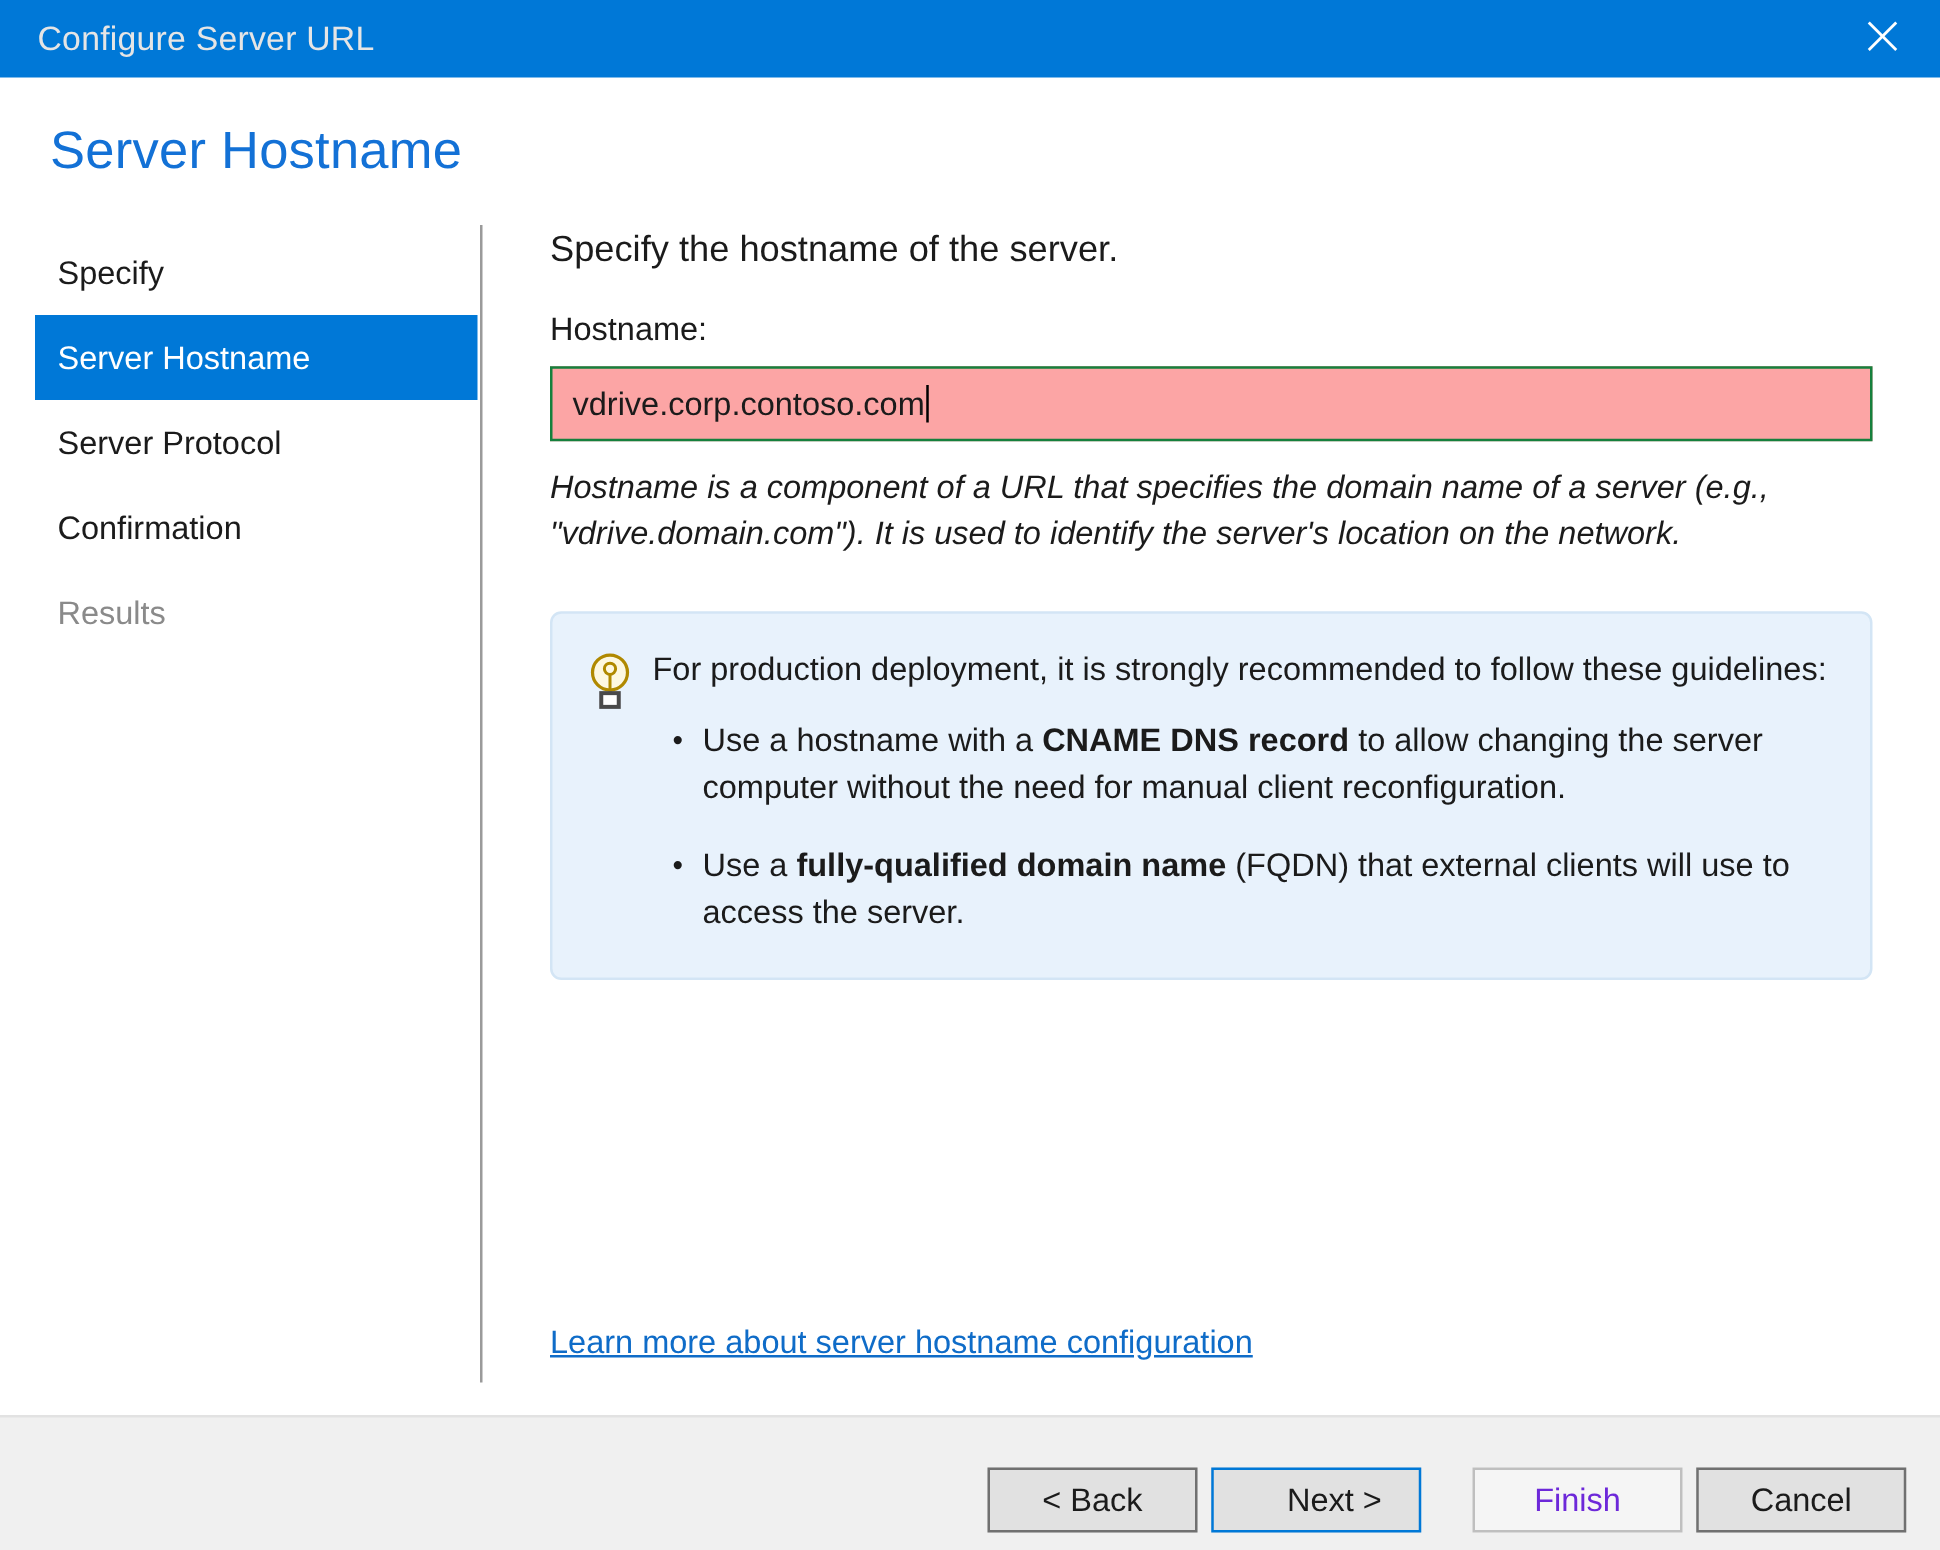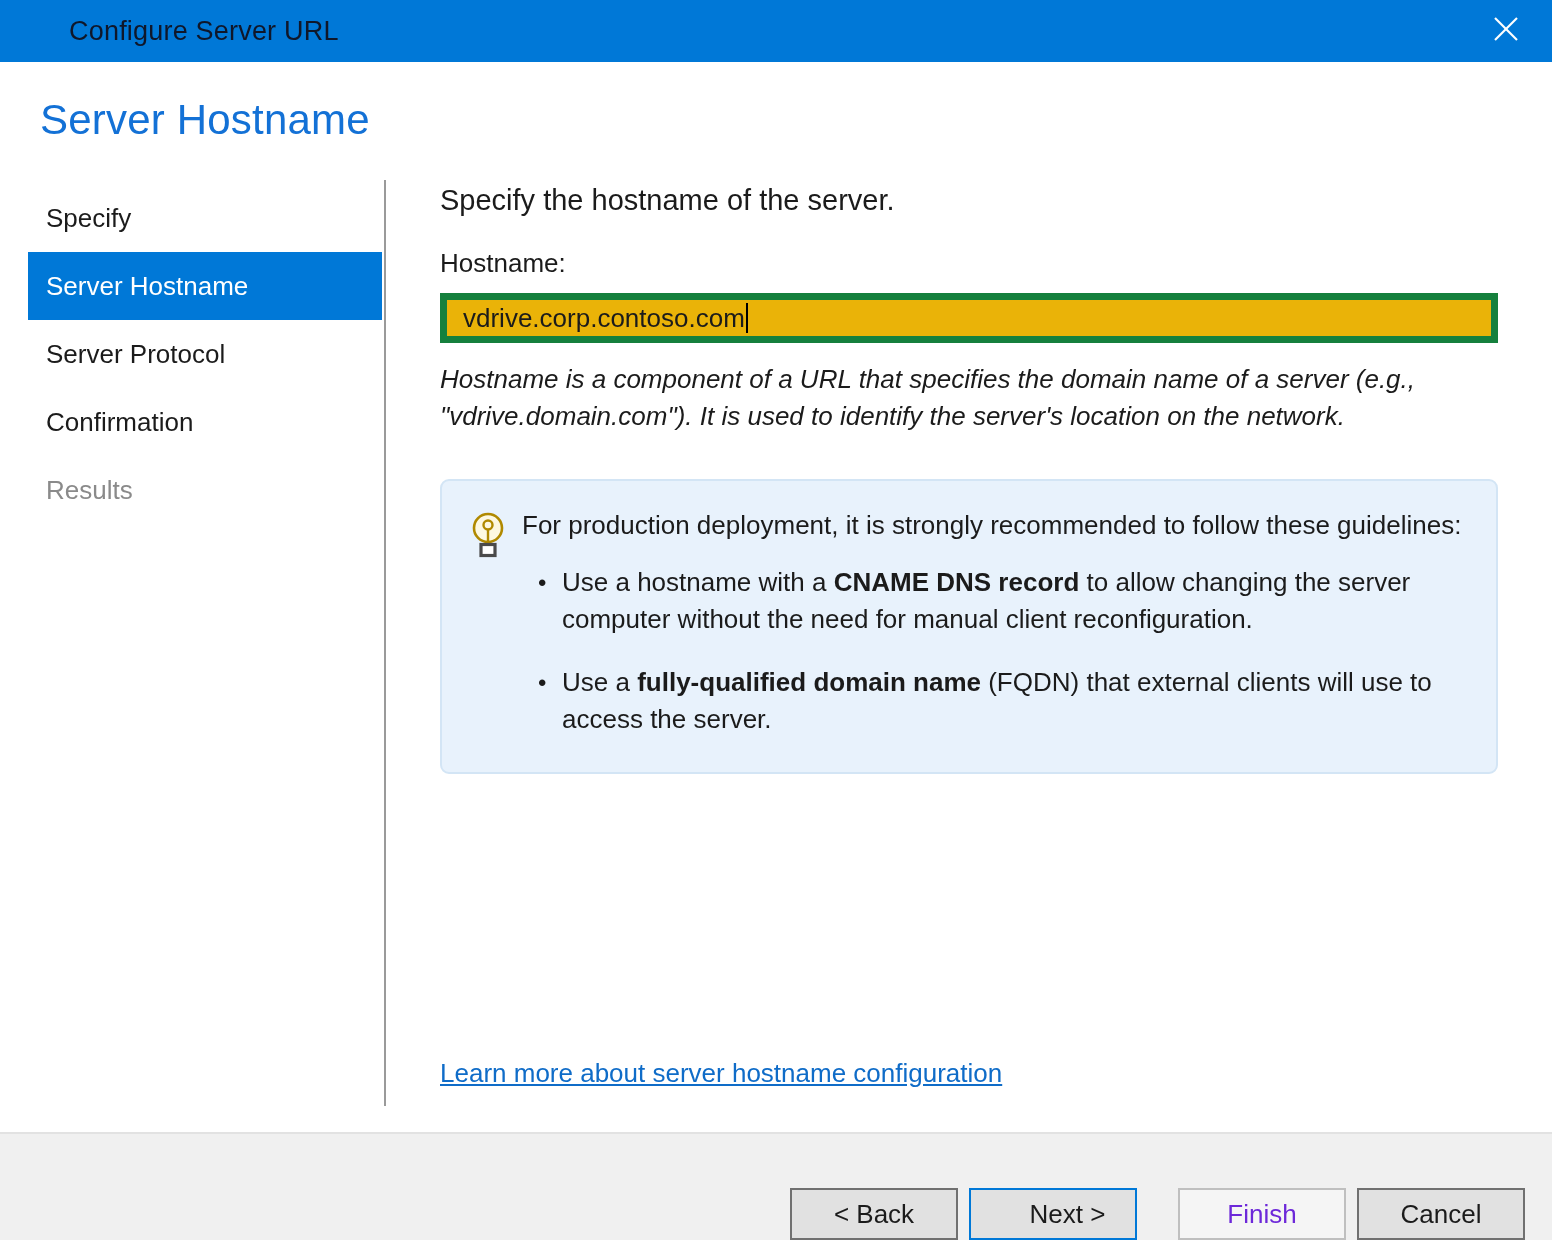--- a/index.html
+++ b/index.html
@@ -4,62 +4,62 @@
 <style>
   * { margin:0; padding:0; box-sizing:border-box; }
   html,body { width:1552px; height:1240px; overflow:hidden; background:#ffffff;
               font-family:"Liberation Sans", sans-serif; color:#1b1b1b; }
   .window { position:relative; width:1552px; height:1240px; background:#ffffff; }
 
   
   .titlebar { position:absolute; left:0; top:0; width:100%; height:62px;
               background:#0078d7; display:flex; align-items:center;
               padding:0 24px 0 30px; }
-  .titlebar-text { color:#0f172a; font-size:27px; font-weight:400; letter-spacing:.2px; flex:1;margin-left:39px; }
+  .titlebar-text { color:#e5e5e5; font-size:27px; font-weight:400; letter-spacing:.2px; flex:1; }
   .close-btn { width:44px; height:44px; display:flex; align-items:center; justify-content:center;
                cursor:default; }
 
   
   .page-heading { position:absolute; left:40px; top:96px; font-size:42px; font-weight:300;
                   color:#1371d6; letter-spacing:.2px; }
 
   
   .sidebar { position:absolute; left:28px; top:184px; width:354px; }
   .side-item { height:68px; line-height:68px; padding-left:18px; font-size:26px; color:#1b1b1b;
                white-space:nowrap; }
   .side-item.selected { background:#0078d7; color:#ffffff; }
   .side-item.disabled { color:#8a8a8a; }
   .v-divider { position:absolute; left:384px; top:180px; width:2px; height:926px; background:#9a9a9a; }
 
   
   .main { position:absolute; left:440px; top:184px; width:1058px; }
   .intro { font-size:29px; line-height:32px; }
   .field-label { font-size:26px; font-weight:400; margin-top:32px; }
-  .textbox { margin-top:14px; height:50px; border:7px solid #15803d; background:#eab308;
+  .textbox { margin-top:14px; height:60px; border:2px solid #15803d; background:#fca5a5;
              display:flex; align-items:center; padding:0 16px; font-size:26px; }
   .caret { display:inline-block; width:2px; height:30px; background:#000000; margin-left:1px; }
   .description { margin-top:18px; font-size:26px; line-height:37px;font-style:italic; }
 
   
   .tipbox { margin-top:44px; background:#e8f2fc; border:2px solid #d3e5f5; border-radius:9px;
             padding:26px 30px 34px 28px; display:flex; gap:16px;justify-content:flex-end; }
   .bulb { flex:0 0 36px; padding-top:4px; }
   .tip-text { font-size:26px; line-height:37px; }
   .tip-bullets { list-style:none; margin-top:20px; padding-left:16px; }
   .tip-bullets li { position:relative; padding-left:24px; line-height:37px; margin-bottom:26px; }
   .tip-bullets li:last-child { margin-bottom:0; }
   .tip-bullets li::before { content:"•"; position:absolute; left:0; top:0; font-size:24px; color:#1b1b1b; }
 
   
   .learn-link { position:absolute; left:440px; top:1058px; font-size:26px; color:#0f6cc8;
                 text-decoration:underline; cursor:pointer; }
 
   
   .footer { position:absolute; left:0; top:1132px; width:100%; height:108px; background:#f0f0f0;
-            border-top:2px solid #e2e2e2; display:flex; align-items:flex-end;
+            border-top:2px solid #e2e2e2; display:flex; align-items:center;
             justify-content:flex-end; padding:26px 27px 0 0; }
   .btn { width:168px; height:52px; font-family:"Liberation Sans", sans-serif; font-size:26px;
          color:#1b1b1b; background:#e1e1e1; border:2px solid #707070; cursor:pointer; }
   .btn + .btn { margin-left:11px; }
   .btn.default { border-color:#0078d7;padding-left:29px; }
   .btn.disabled { background:#f5f5f5; border-color:#bfbfbf; color:#6d28d9; margin-left:41px; cursor:default; }
 </style>
 </head>
 <body>
 

